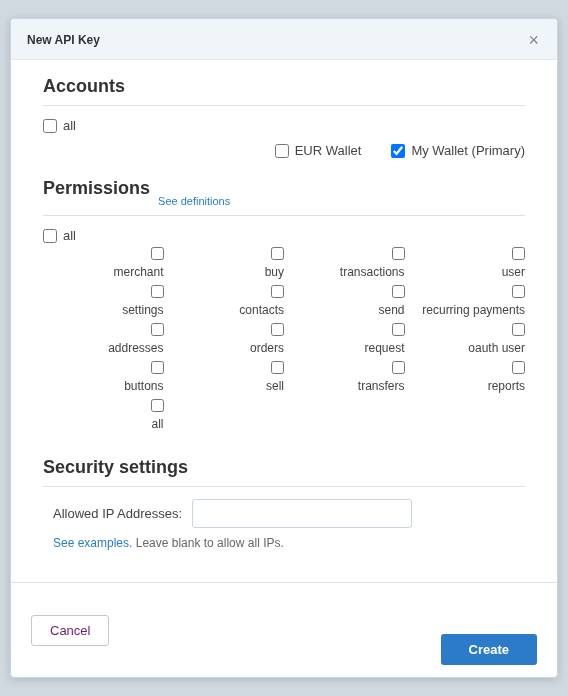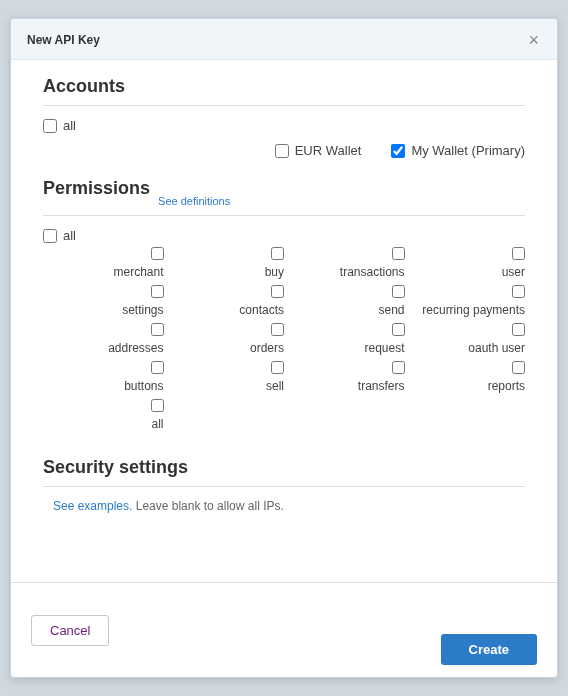--- a/index.html
+++ b/index.html
@@ -319,20 +319,24 @@
             <input type="checkbox" id="perm_reports" style="">
             <label for="perm_reports">reports</label>
           </div>
         </div>
       </div>
     </div>
 
     <div class="security-section">
       <div class="section-title">Security settings</div>
       <hr class="divider">
+      <div class="ip-row">
+        <span class="ip-label">Allowed IP Addresses:</span>
+        <input type="text" class="ip-input" style="">
+      </div>
       <div class="ip-hint">
         <a>See examples.</a><span> Leave blank to allow all IPs.</span>
       </div>
     </div>
 
   </div>
 
   <div class="modal-footer">
     <button class="btn-cancel">Cancel</button>
     <button class="btn-create">Create</button>

